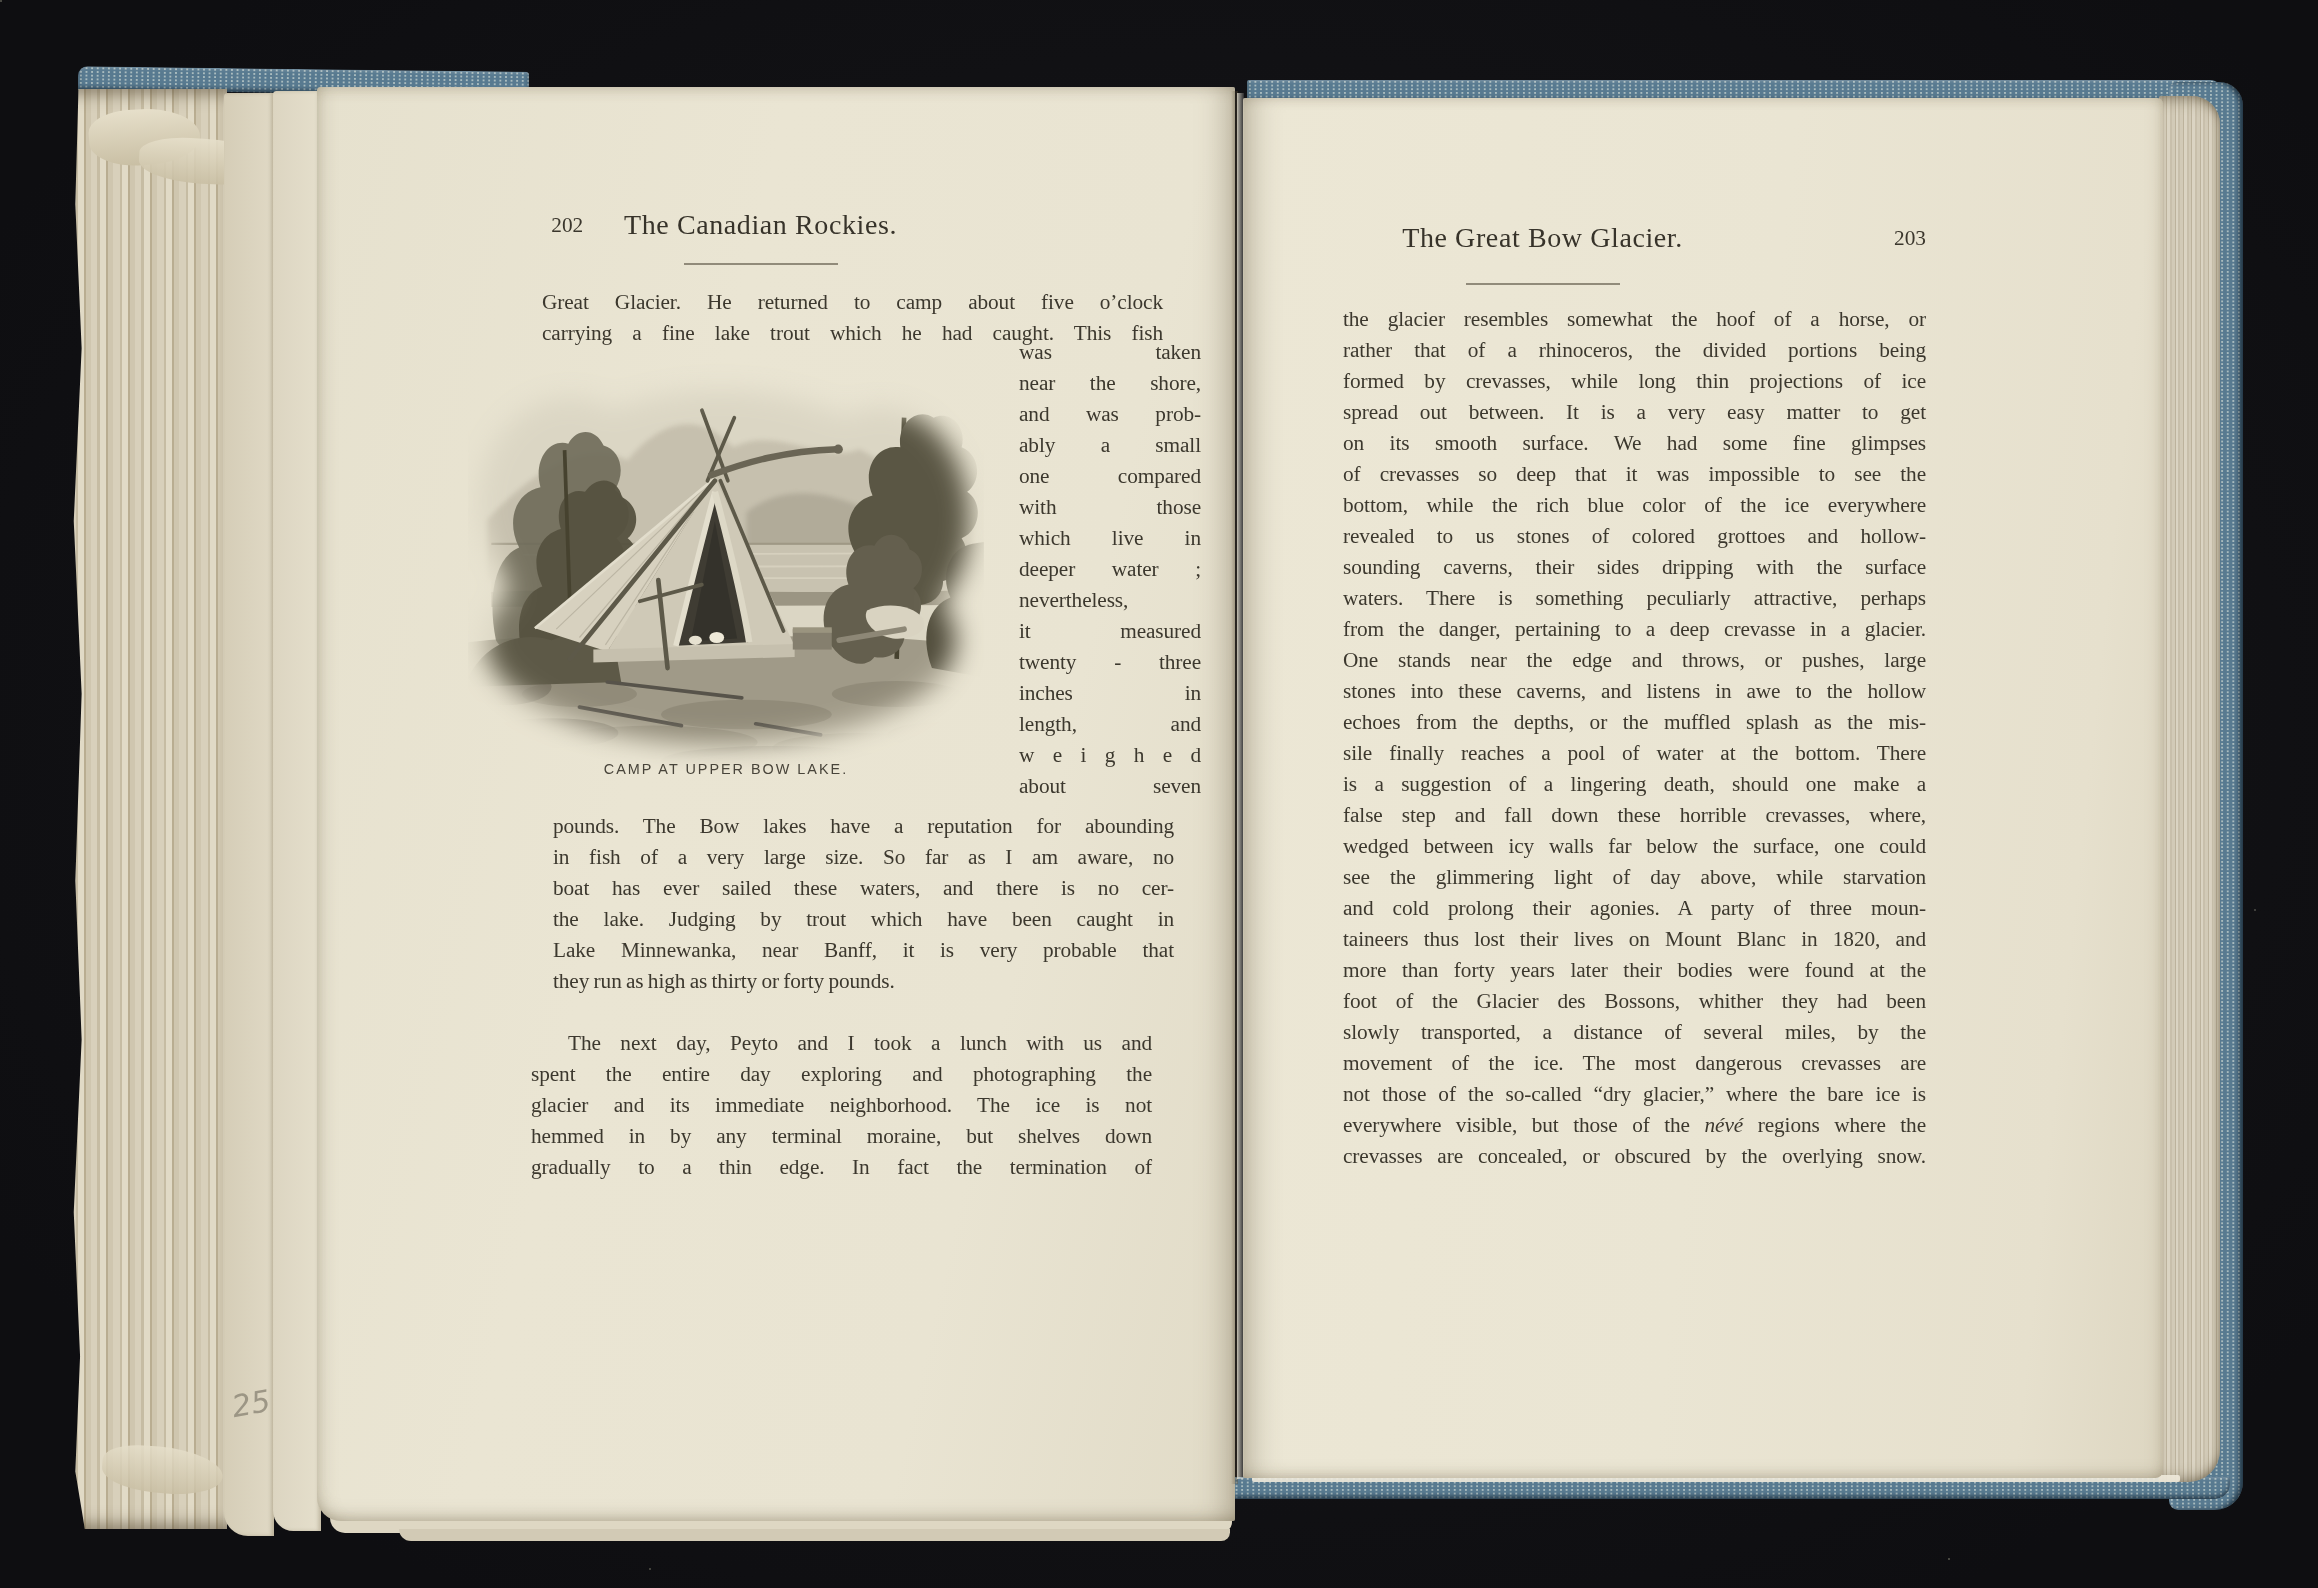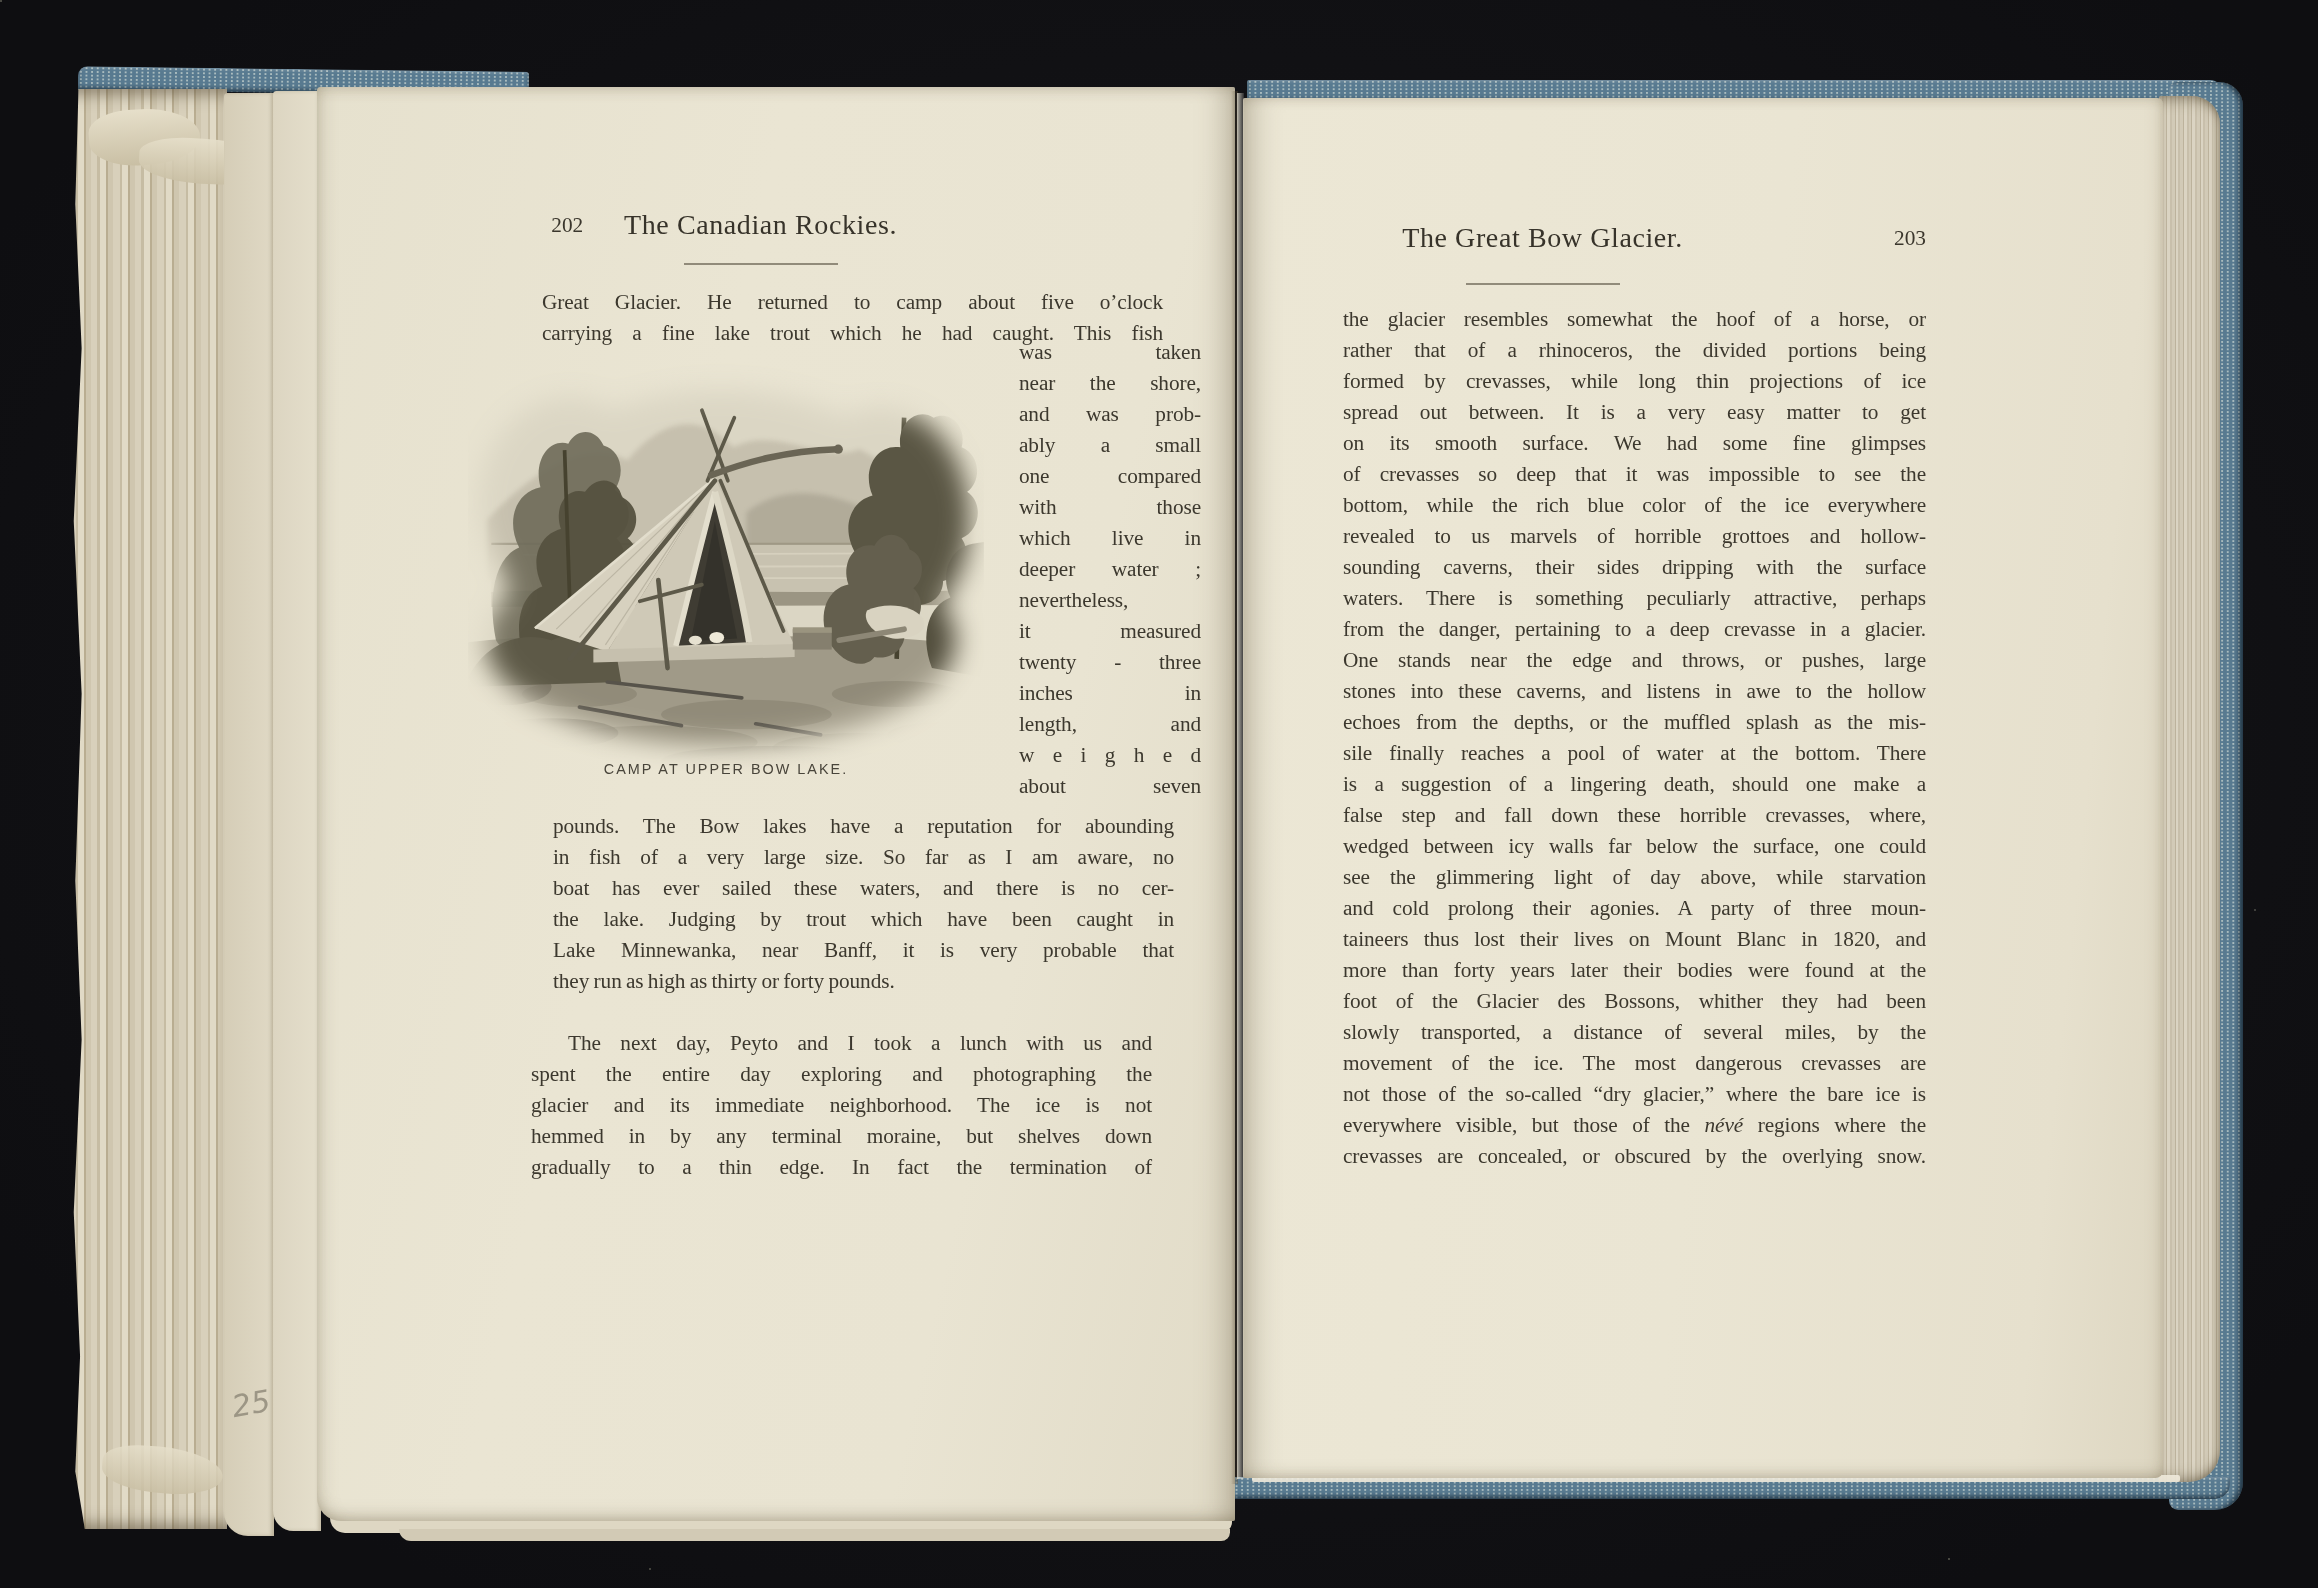--- a/index.html
+++ b/index.html
@@ -276,21 +276,21 @@
     <div class="head-rule" style="left:315px;top:185px;"></div>
 
     <div class="par" style="left:100px;top:206px;width:583px;">
         <div class="line">the glacier resembles somewhat the hoof of a horse, or</div>
         <div class="line">rather that of a rhinoceros, the divided portions being</div>
         <div class="line">formed by crevasses, while long thin projections of ice</div>
         <div class="line">spread out between.  It is a very easy matter to get</div>
         <div class="line">on its smooth surface.  We had some fine glimpses</div>
         <div class="line">of crevasses so deep that it was impossible to see the</div>
         <div class="line">bottom, while the rich blue color of the ice everywhere</div>
-        <div class="line">revealed to us marvels of horrible grottoes and hollow-</div>
+        <div class="line">revealed to us stones of colored grottoes and hollow-</div>
         <div class="line">sounding caverns, their sides dripping with the surface</div>
         <div class="line">waters.  There is something peculiarly attractive, perhaps</div>
         <div class="line">from the danger, pertaining to a deep crevasse in a glacier.</div>
         <div class="line">One stands near the edge and throws, or pushes, large</div>
         <div class="line">stones into these caverns, and listens in awe to the hollow</div>
         <div class="line">echoes from the depths, or the muffled splash as the mis-</div>
         <div class="line">sile finally reaches a pool of water at the bottom.  There</div>
         <div class="line">is a suggestion of a lingering death, should one make a</div>
         <div class="line">false step and fall down these horrible crevasses, where,</div>
         <div class="line">wedged between icy walls far below the surface, one could</div>

